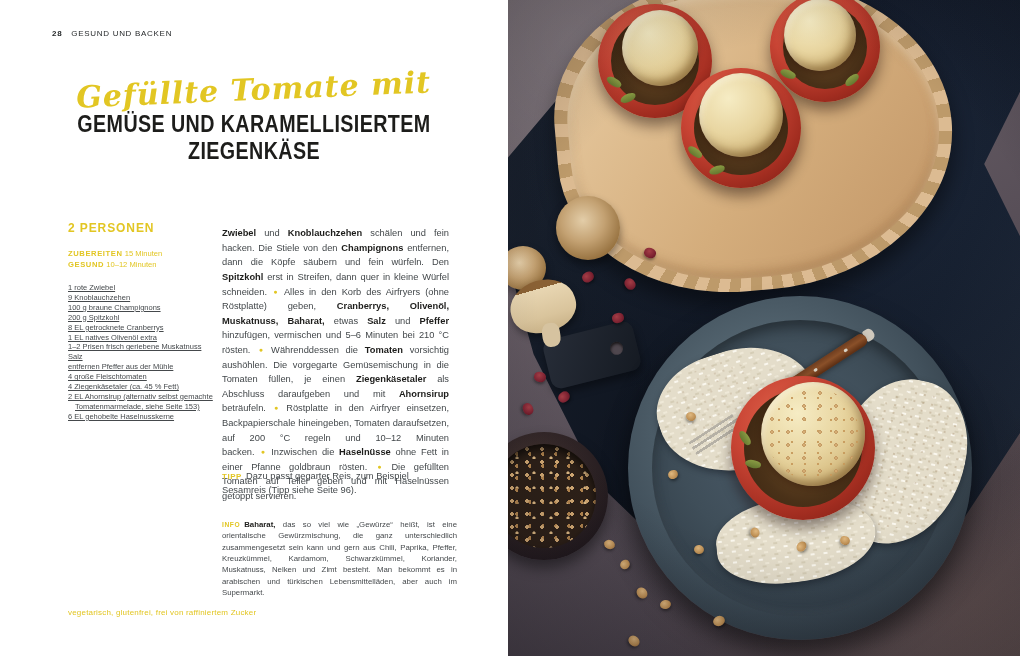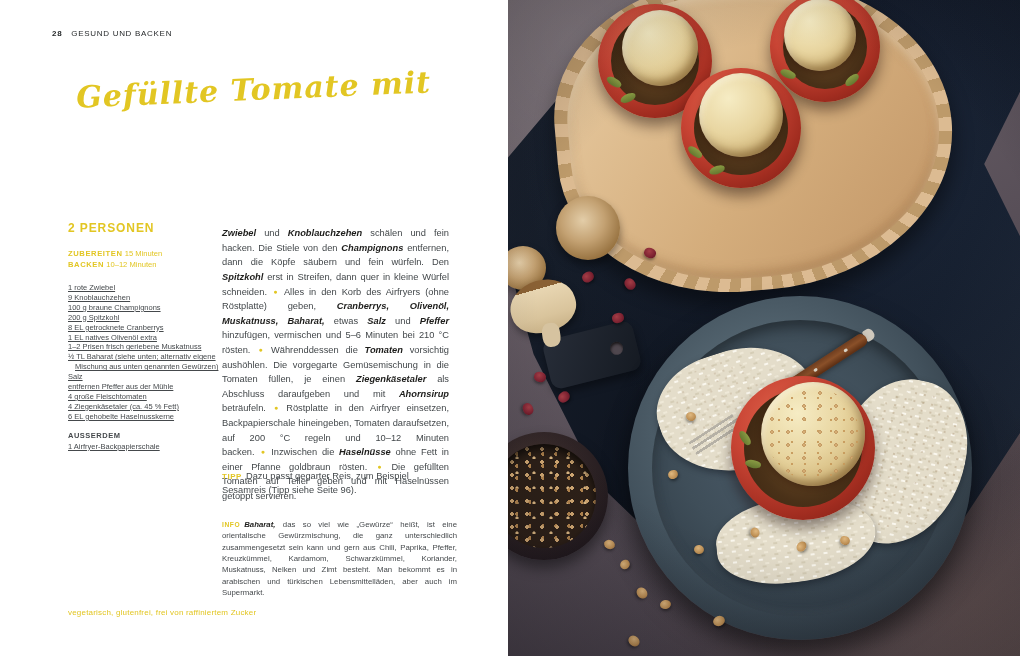--- a/index.html
+++ b/index.html
@@ -22,21 +22,21 @@
   .timerow{color:var(--accent);font-size:7.6px;line-height:10.5px;}
   .timerow .tlab{font-weight:700;letter-spacing:.6px;}
 
   .ingcol{left:68px;top:283px;width:158px;font-size:7.5px;line-height:9.9px;color:#45494c;}
   .ing-item{padding-left:7px;text-indent:-7px;text-decoration:underline;}
   .extra-block{margin-top:9px;}
   .extra-header{font-weight:700;letter-spacing:.5px;margin-bottom:1px;}
 
   .instructions{left:222px;top:217px;width:227px;font-size:9.3px;line-height:14.6px;
                 color:#42474a;text-align:justify;}
-  .rb{font-weight:700;color:#1d1d1b;font-style:italic;}
+  .rb{font-weight:700;color:#1d1d1b;}
   .dot{color:var(--accent);font-size:7px;vertical-align:1px;padding:0 4px;}
 
   .tipblock{left:222px;top:461px;width:227px;font-size:9.3px;line-height:13.8px;color:#42474a;}
   .infoblock{left:222px;top:511px;width:235px;font-size:7.8px;line-height:11.4px;color:#45494c;text-align:justify;}
   .lab{color:var(--accent);font-weight:700;letter-spacing:.6px;font-size:.85em;margin-right:4px;}
 
   .tagsline{left:68px;top:608px;font-size:8px;color:var(--accent);letter-spacing:.2px;}
 
   
   .photo{left:508px;top:0;width:512px;height:656px;overflow:hidden;background:#5a515b;}
@@ -132,56 +132,54 @@
 
 <div class="stage">
 
   <div class="abs pagehead">
     <span class="num">28</span>
     <span>GESUND UND BACKEN</span>
   </div>
 
   <div class="abs titleblock">
     <div><span class="script-title">Gefüllte Tomate mit</span></div>
+    <div class="main-title">
+      <div class="tl">GEMÜSE UND KARAMELLISIERTEM</div>
+      <div class="tl">ZIEGENKÄSE</div>
+    </div>
   </div>
 
   <div class="abs metacol">
     <div class="servings">2 PERSONEN</div>
     <div class="timerow">
       <span class="tlab">ZUBEREITEN</span>
       <span>15 Minuten</span>
     </div>
     <div class="timerow">
-      <span class="tlab">BACKEN</span>
+      <span class="tlab">GESUND</span>
       <span>10–12 Minuten</span>
     </div>
   </div>
 
   <div class="abs ingcol">
     <div>
         <div class="ing-item">1 rote Zwiebel</div>
         <div class="ing-item">9 Knoblauchzehen</div>
         <div class="ing-item">100 g braune Champignons</div>
         <div class="ing-item">200 g Spitzkohl</div>
         <div class="ing-item">8 EL getrocknete Cranberrys</div>
         <div class="ing-item">1 EL natives Olivenöl extra</div>
         <div class="ing-item">1–2 Prisen frisch geriebene Muskatnuss</div>
-        <div class="ing-item">½ TL Baharat (siehe unten; alternativ eigene Mischung aus unten genannten Gewürzen)</div>
         <div class="ing-item">Salz</div>
         <div class="ing-item">entfernen Pfeffer aus der Mühle</div>
         <div class="ing-item">4 große Fleischtomaten</div>
         <div class="ing-item">4 Ziegenkäsetaler (ca. 45 % Fett)</div>
+        <div class="ing-item">2 EL Ahornsirup (alternativ selbst gemachte Tomatenmarmelade, siehe Seite 153)</div>
         <div class="ing-item">6 EL gehobelte Haselnusskerne</div>
       </div>
-    <div class="extra-block">
-      <div class="extra-header">AUSSERDEM</div>
-      <div>
-          <div class="ing-item">1 Airfryer-Backpapierschale</div>
-        </div>
-    </div>
   </div>
 
   <p class="abs instructions"><span class="rb">Zwiebel</span><span> und </span><span class="rb">Knoblauchzehen</span><span> schälen und fein hacken. Die Stiele von den </span><span class="rb">Champignons</span><span> entfernen, dann die Köpfe säubern und fein würfeln. Den </span><span class="rb">Spitzkohl</span><span> erst in Streifen, dann quer in kleine Würfel schneiden.</span><span class="dot">●</span><span>Alles in den Korb des Airfryers (ohne Röstplatte) geben, </span><span class="rb">Cranberrys, Olivenöl, Muskatnuss, Baharat,</span><span> etwas </span><span class="rb">Salz</span><span> und </span><span class="rb">Pfeffer</span><span> hinzufügen, vermischen und 5–6 Minuten bei 210 °C rösten.</span><span class="dot">●</span><span>Währenddessen die </span><span class="rb">Tomaten</span><span> vorsichtig aushöhlen. Die vorgegarte Gemüsemischung in die Tomaten füllen, je einen </span><span class="rb">Ziegenkäsetaler</span><span> als Abschluss daraufgeben und mit </span><span class="rb">Ahornsirup</span><span> beträufeln.</span><span class="dot">●</span><span>Röstplatte in den Airfryer einsetzen, Backpapierschale hineingeben, Tomaten daraufsetzen, auf 200 °C regeln und 10–12 Minuten backen.</span><span class="dot">●</span><span>Inzwischen die </span><span class="rb">Haselnüsse</span><span> ohne Fett in einer Pfanne goldbraun rösten.</span><span class="dot">●</span><span>Die gefüllten Tomaten auf Teller geben und mit Haselnüssen getoppt servieren.</span></p>
 
   <p class="abs tipblock">
     <span class="lab">TIPP</span><span>Dazu passt gegarter Reis, zum Beispiel Sesamreis (Tipp siehe Seite 96).</span>
   </p>
 
   <p class="abs infoblock">
     <span class="lab">INFO</span><span><span class="rb">Baharat,</span><span> das so viel wie „Gewürze“ heißt, ist eine orientalische Gewürzmischung, die ganz unterschiedlich zusammengesetzt sein kann und gern aus Chili, Paprika, Pfeffer, Kreuzkümmel, Kardamom, Schwarzkümmel, Koriander, Muskatnuss, Nelken und Zimt besteht. Man bekommt es in arabischen und türkischen Lebensmittelläden, aber auch im Supermarkt.</span></span>

